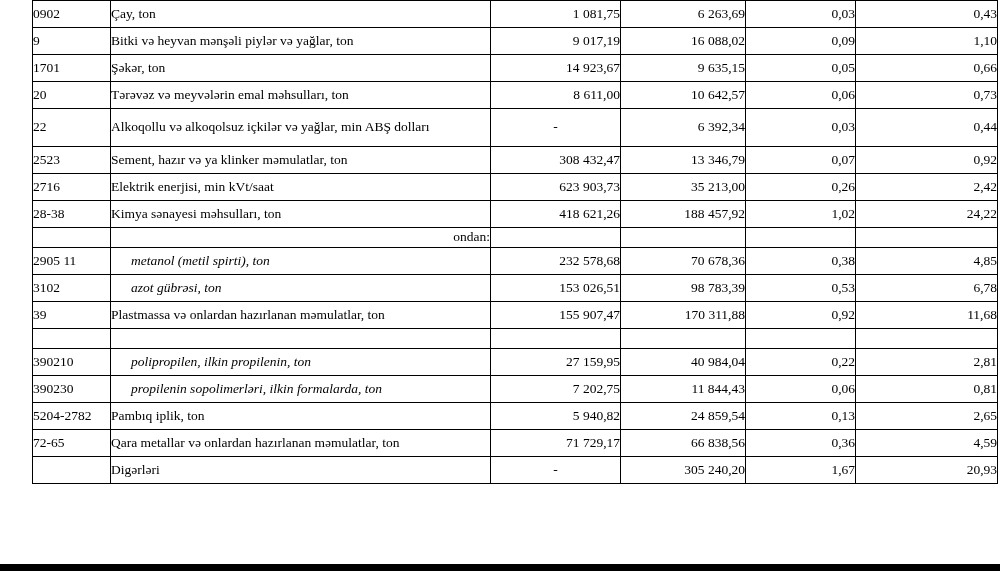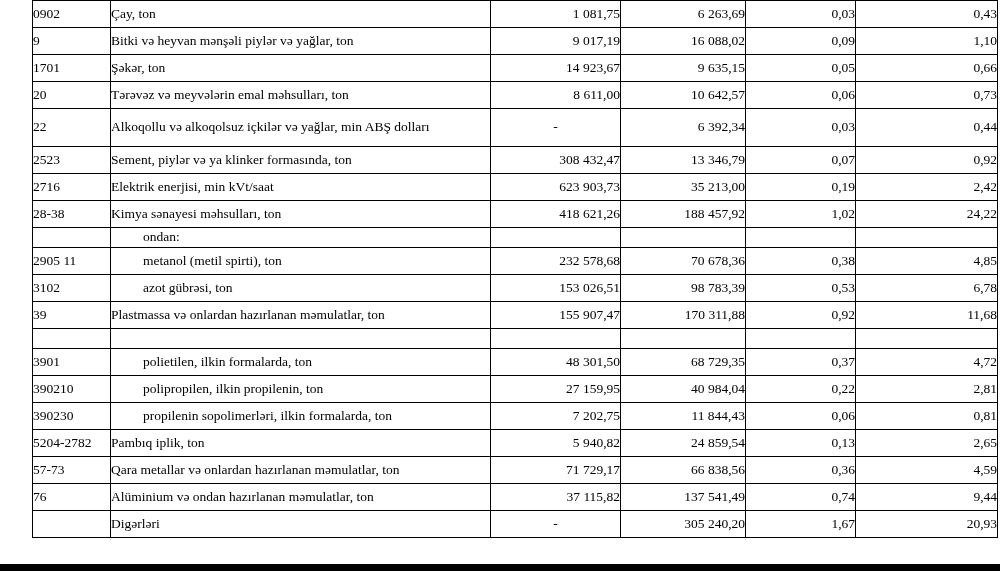--- a/index.html
+++ b/index.html
@@ -42,22 +42,22 @@
   col.c-v2    { width: 125px; }
   col.c-v3    { width: 110px; }
   col.c-v4    { width: 142px; }
 
   tr.normal { height: 27px; }
   tr.tall   { height: 38px; padding-left: 44px; }
   tr.short  { height: 20px; }
 
   td.code { padding-left: 4px; text-align: left; }
   td.desc { padding-left: 5px; padding-right: 4px; text-align: left; }
-  td.desc.indent-1 { padding-left: 32px; }
-  td.desc.indent-2 { padding-left: 32px; }
+  td.desc.indent-1 { padding-left: 20px; font-style: italic; }
+  td.desc.indent-2 { padding-left: 32px; text-align: right; }
   td.num  { padding-right: 9px; text-align: right; font-variant-numeric: tabular-nums; }
   td.num.dash { text-align: center; padding-right: 0; }
 
   .bottom-bar {
     position: absolute;
     left: 0;
     right: 0;
     bottom: 0;
     height: 7px;
     background: #000000;
@@ -113,32 +113,32 @@
         <tr class="tall">
           <td class="code">22</td>
           <td class="desc indent-0">Alkoqollu və alkoqolsuz içkilər və yağlar, min ABŞ dolları</td>
           <td class="num dash">-</td>
           <td class="num">6 392,34</td>
           <td class="num">0,03</td>
           <td class="num">0,44</td>
         </tr>
         <tr class="normal">
           <td class="code">2523</td>
-          <td class="desc indent-0">Sement, piylər və ya klinker formasında, ton</td>
+          <td class="desc indent-0">Sement, hazır və ya klinker məmulatlar, ton</td>
           <td class="num">308 432,47</td>
           <td class="num">13 346,79</td>
           <td class="num">0,07</td>
           <td class="num">0,92</td>
         </tr>
         <tr class="normal">
           <td class="code">2716</td>
           <td class="desc indent-0">Elektrik enerjisi, min kVt/saat</td>
           <td class="num">623 903,73</td>
           <td class="num">35 213,00</td>
-          <td class="num">0,19</td>
+          <td class="num">0,26</td>
           <td class="num">2,42</td>
         </tr>
         <tr class="normal">
           <td class="code">28-38</td>
           <td class="desc indent-0">Kimya sənayesi məhsulları, ton</td>
           <td class="num">418 621,26</td>
           <td class="num">188 457,92</td>
           <td class="num">1,02</td>
           <td class="num">24,22</td>
         </tr>
@@ -176,28 +176,20 @@
         </tr>
         <tr class="short">
           <td class="code"></td>
           <td class="desc indent-0"></td>
           <td class="num"></td>
           <td class="num"></td>
           <td class="num"></td>
           <td class="num"></td>
         </tr>
         <tr class="normal">
-          <td class="code">3901</td>
-          <td class="desc indent-1">polietilen, ilkin formalarda, ton</td>
-          <td class="num">48 301,50</td>
-          <td class="num">68 729,35</td>
-          <td class="num">0,37</td>
-          <td class="num">4,72</td>
-        </tr>
-        <tr class="normal">
           <td class="code">390210</td>
           <td class="desc indent-1">polipropilen, ilkin propilenin, ton</td>
           <td class="num">27 159,95</td>
           <td class="num">40 984,04</td>
           <td class="num">0,22</td>
           <td class="num">2,81</td>
         </tr>
         <tr class="normal">
           <td class="code">390230</td>
           <td class="desc indent-1">propilenin sopolimerləri, ilkin formalarda, ton</td>
@@ -208,34 +200,26 @@
         </tr>
         <tr class="normal">
           <td class="code">5204-2782</td>
           <td class="desc indent-0">Pambıq iplik, ton</td>
           <td class="num">5 940,82</td>
           <td class="num">24 859,54</td>
           <td class="num">0,13</td>
           <td class="num">2,65</td>
         </tr>
         <tr class="normal">
-          <td class="code">57-73</td>
+          <td class="code">72-65</td>
           <td class="desc indent-0">Qara metallar və onlardan hazırlanan məmulatlar, ton</td>
           <td class="num">71 729,17</td>
           <td class="num">66 838,56</td>
           <td class="num">0,36</td>
           <td class="num">4,59</td>
-        </tr>
-        <tr class="normal">
-          <td class="code">76</td>
-          <td class="desc indent-0">Alüminium və ondan hazırlanan məmulatlar, ton</td>
-          <td class="num">37 115,82</td>
-          <td class="num">137 541,49</td>
-          <td class="num">0,74</td>
-          <td class="num">9,44</td>
         </tr>
         <tr class="normal">
           <td class="code"></td>
           <td class="desc indent-0">Digərləri</td>
           <td class="num dash">-</td>
           <td class="num">305 240,20</td>
           <td class="num">1,67</td>
           <td class="num">20,93</td>
         </tr>
       </tbody>

